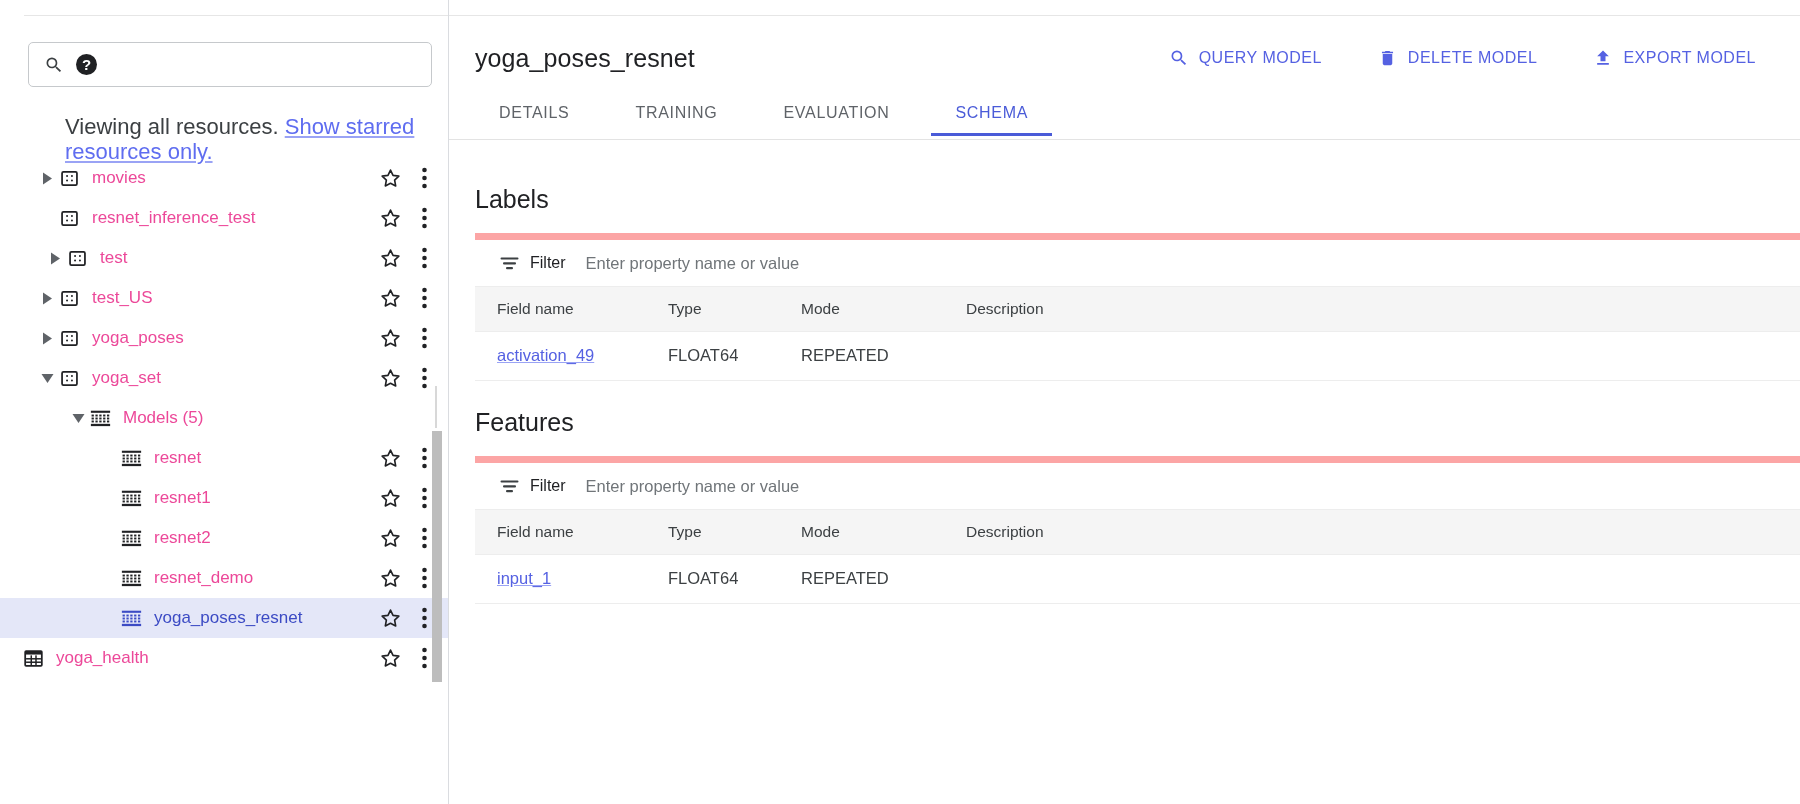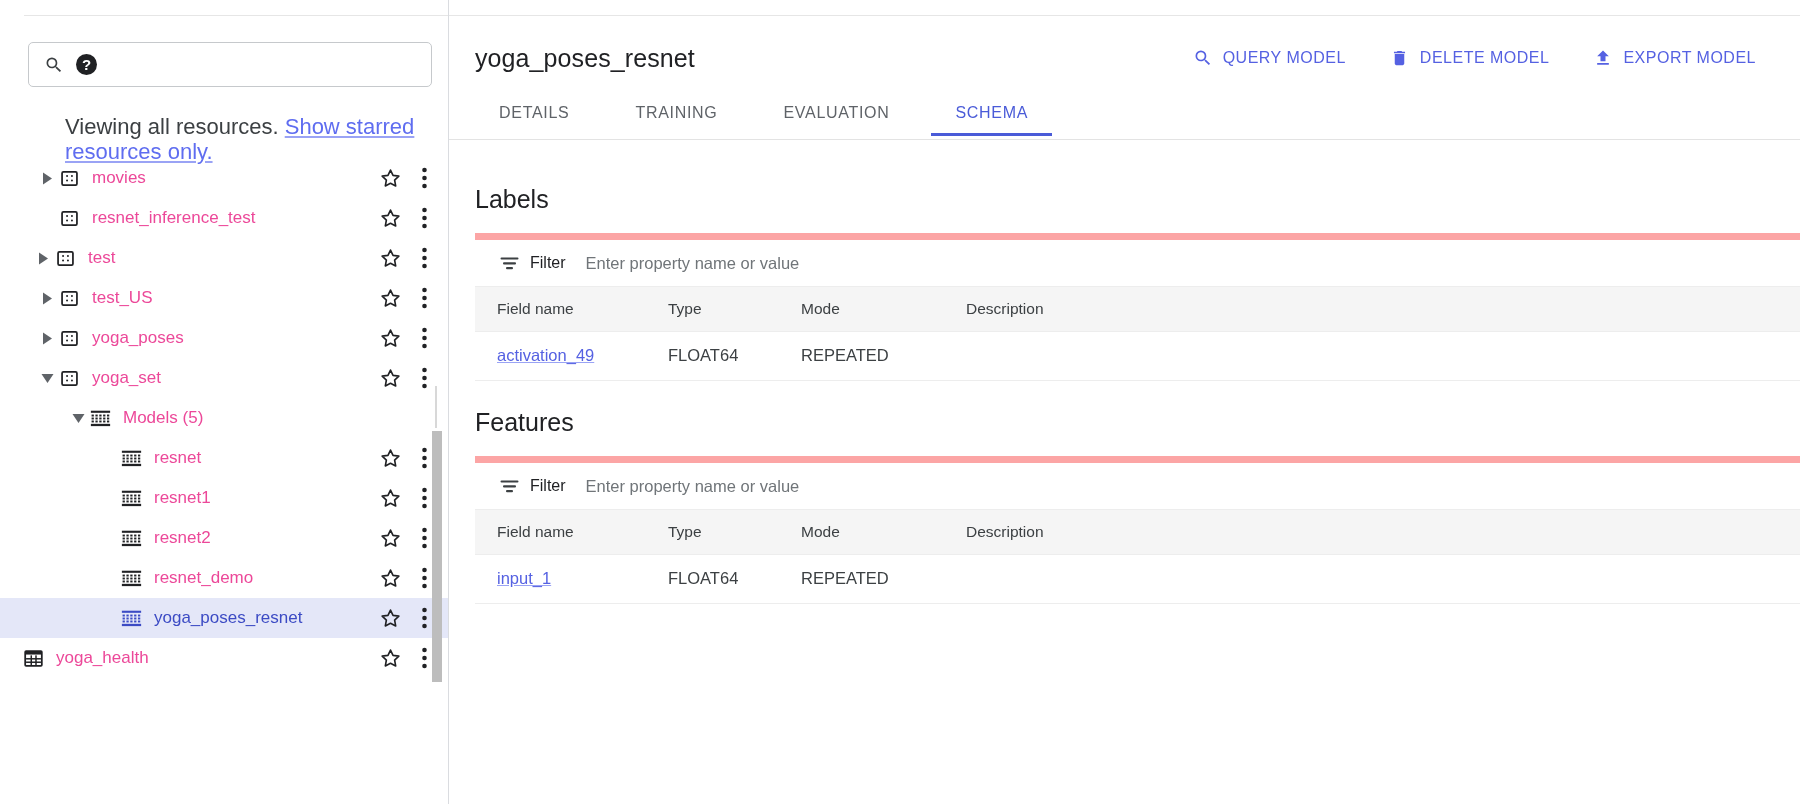--- a/index.html
+++ b/index.html
@@ -188,21 +188,21 @@
     font-size: 25px;
     color: #202124;
     font-weight: 400;
     letter-spacing: 0.1px;
     flex: 0 0 auto;
   }
   .header-actions {
     margin-left: auto;
     display: flex;
     align-items: center;
-    gap: 0px;
+    gap: 12px;
   }
   .action-btn {
     display: flex;
     align-items: center;
     gap: 10px;
     padding: 8px 22px;
     background: none;
     border: none;
     color: #5561e2;
     font-family: "Liberation Sans", sans-serif;
@@ -398,21 +398,21 @@
             </svg>
           </span>
           <span class="more-btn">
             <svg class="dot3" width="5" height="22" viewBox="0 0 5 22">
               <circle cx="2.5" cy="3" r="2.3" fill="#202124"></circle>
               <circle cx="2.5" cy="11" r="2.3" fill="#202124"></circle>
               <circle cx="2.5" cy="19" r="2.3" fill="#202124"></circle>
             </svg>
           </span>
         </div>
-        <div class="tree-row" style="padding-left: 32px;">
+        <div class="tree-row" style="padding-left: 44px;">
           <span class="twisty">
             <svg width="13" height="15" viewBox="0 0 13 15">
               <path d="M2 1.5 L11 7.5 L2 13.5 Z" fill="#5f6368"></path>
             </svg>
           </span>
           <span class="tree-icon">
             <svg width="21" height="21" viewBox="0 0 24 24">
               <rect x="3.5" y="4.5" width="17" height="15" rx="1.5" fill="none" stroke="#202124" stroke-width="2"></rect>
               <circle cx="9.2" cy="9.2" r="1.15" fill="#202124"></circle>
               <circle cx="14.8" cy="9.2" r="1.15" fill="#202124"></circle>

